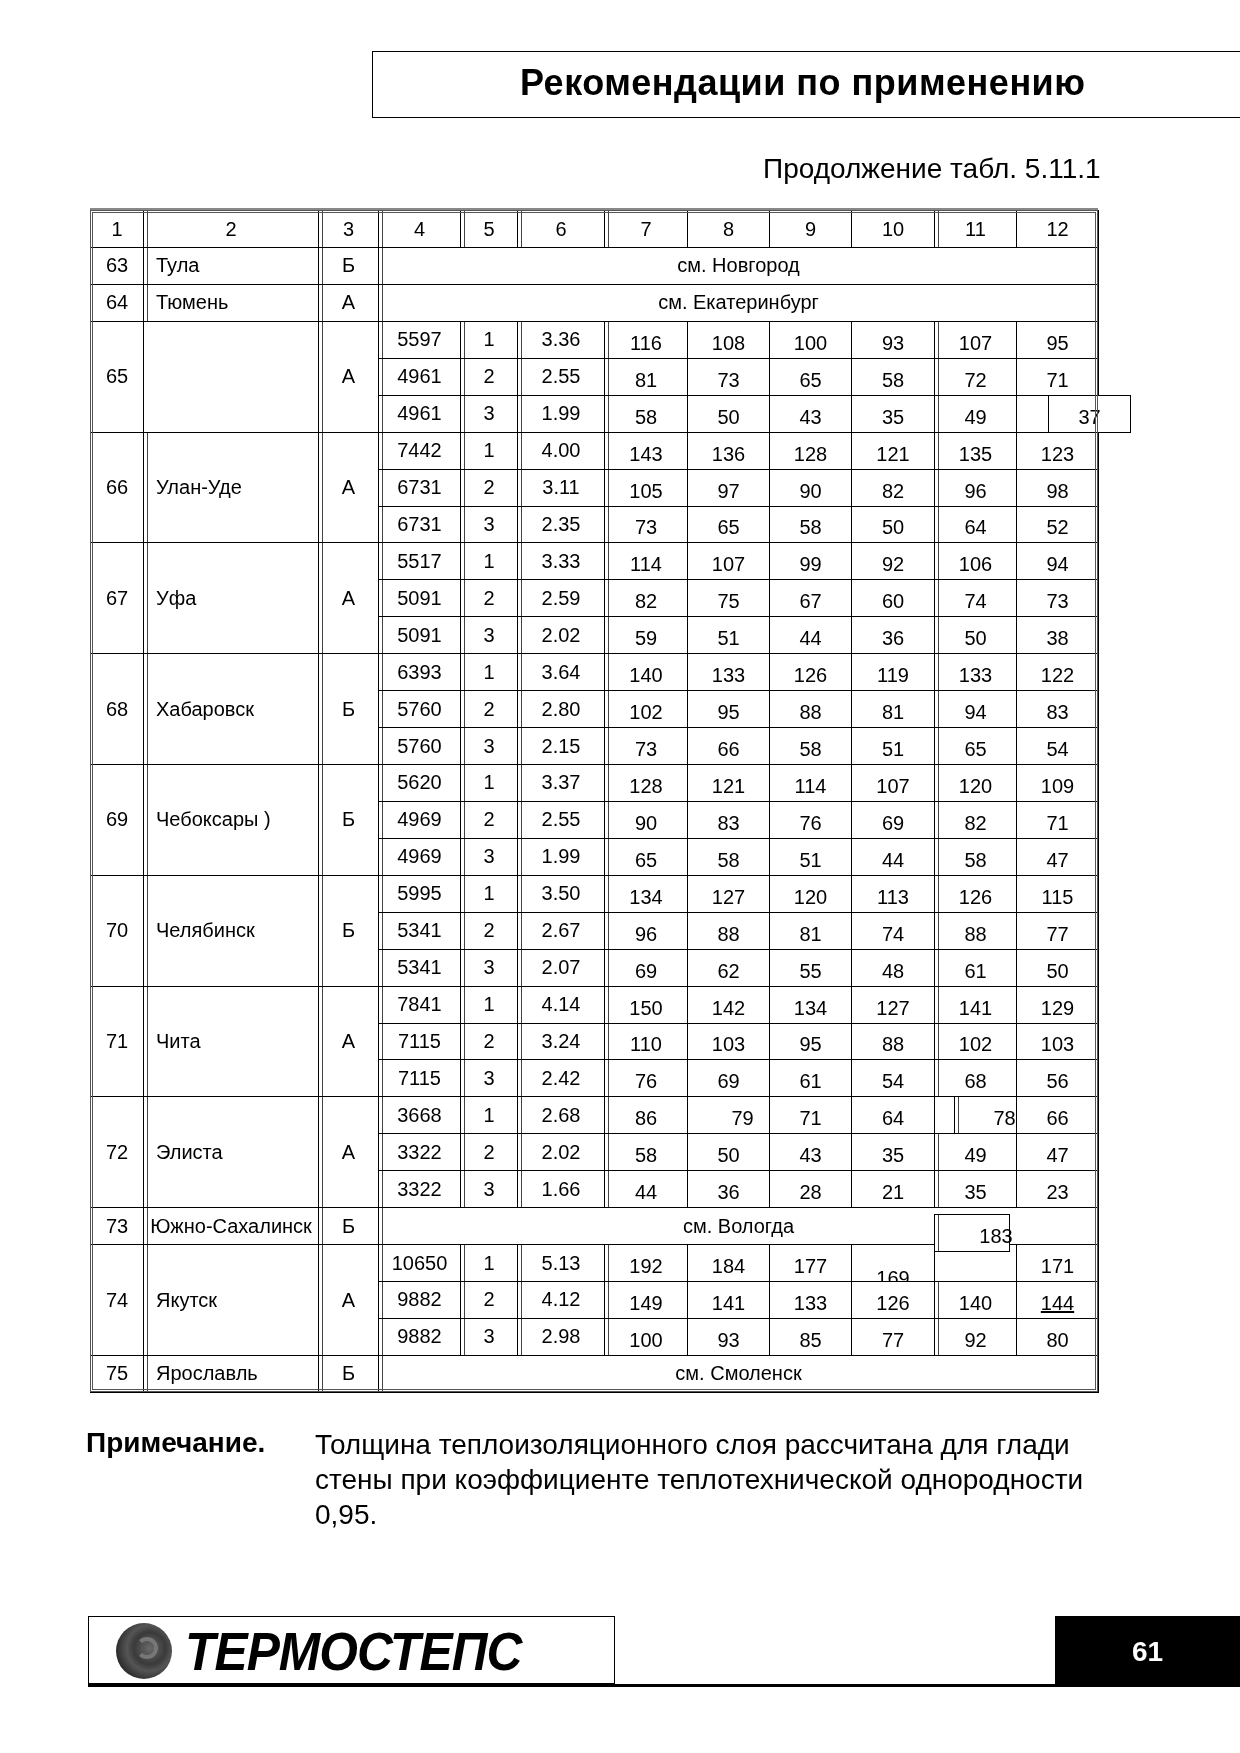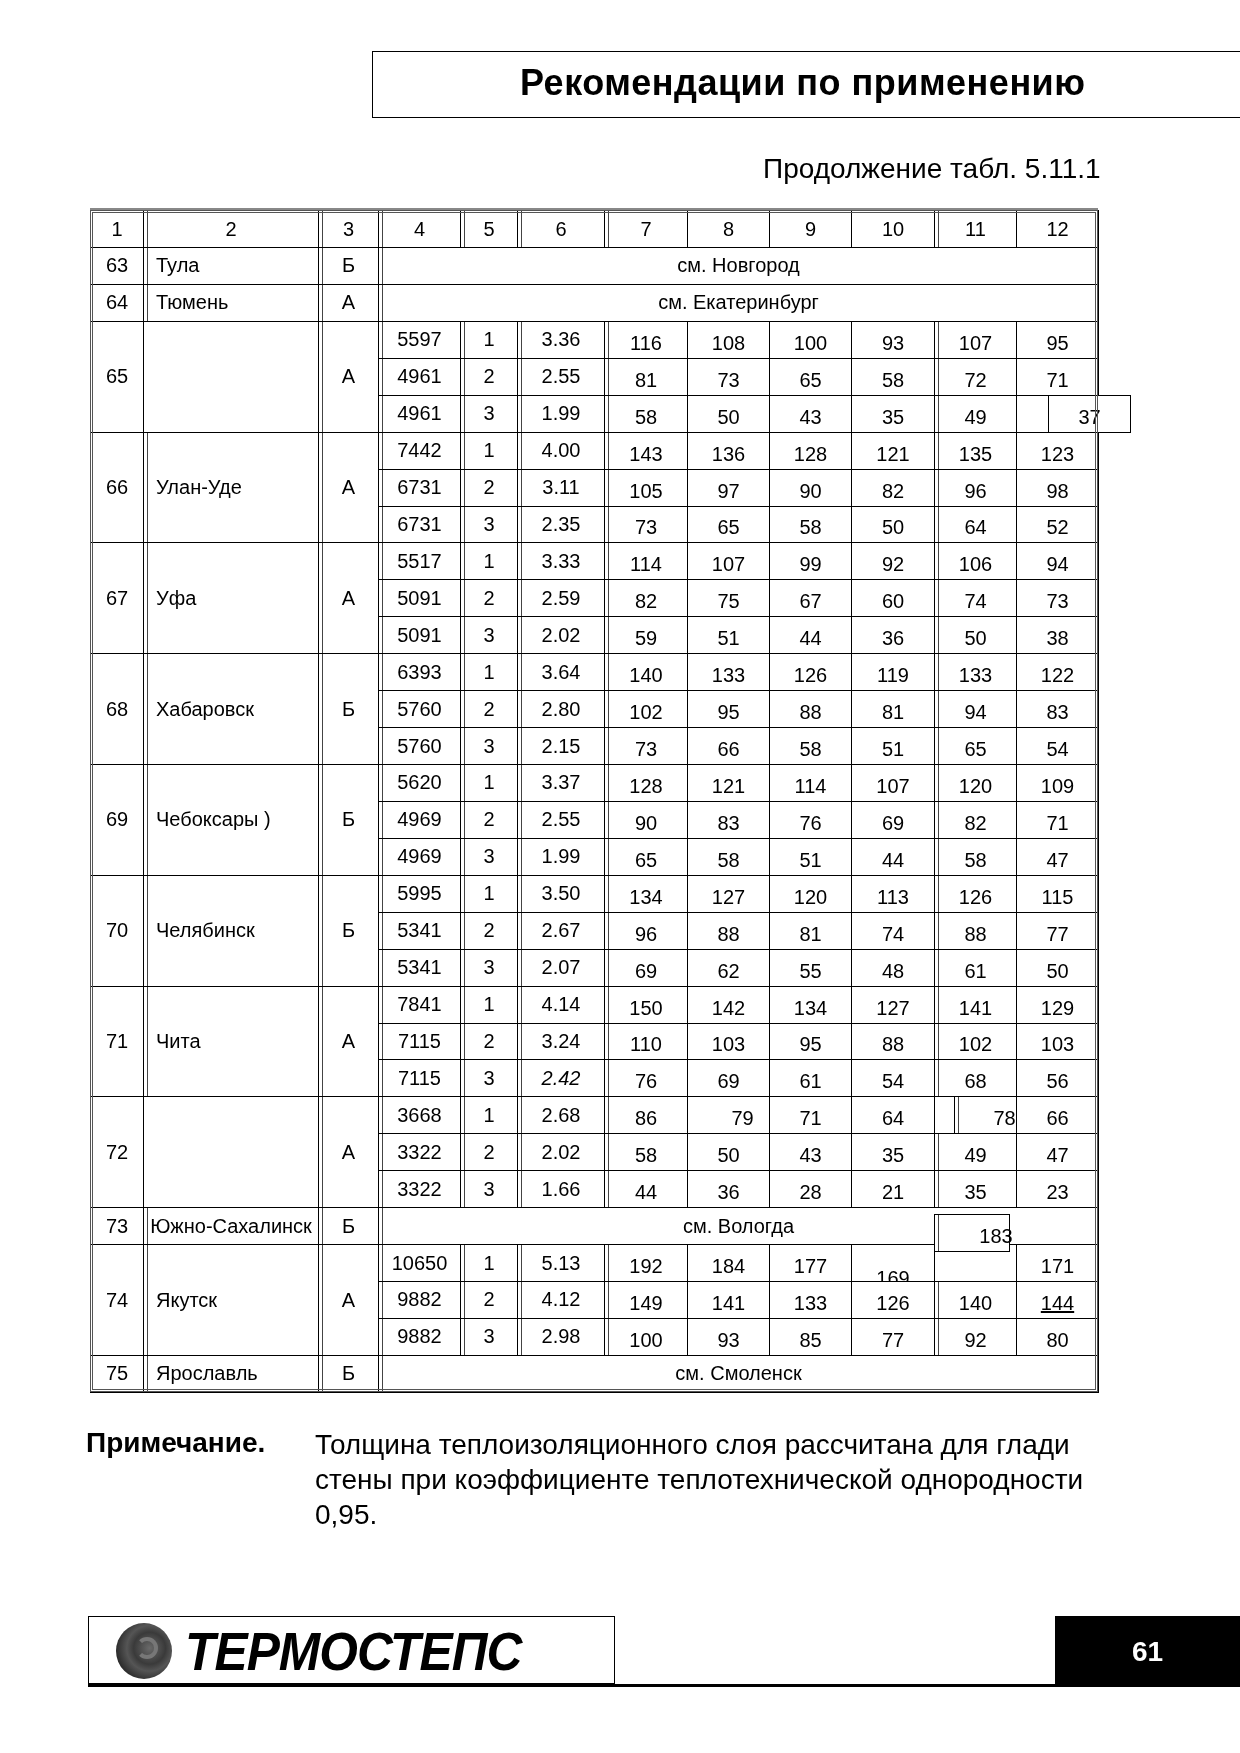--- a/index.html
+++ b/index.html
@@ -266,28 +266,29 @@
     <div class="cell b dbl-l " style="left: 370px; top: 812.53px; width: 58px; height: 37.93px;">2</div>
     <div class="cell b dbl-l " style="left: 427px; top: 812.53px; width: 88px; height: 37.93px;">3.24</div>
     <div class="cell b dbl-l val" style="left: 514px; top: 812.53px; width: 84px; height: 37.93px;">110</div>
     <div class="cell b val" style="left: 597px; top: 812.53px; width: 83px; height: 37.93px;">103</div>
     <div class="cell b val" style="left: 679px; top: 812.53px; width: 83px; height: 37.93px;">95</div>
     <div class="cell b val" style="left: 761px; top: 812.53px; width: 84px; height: 37.93px;">88</div>
     <div class="cell b dbl-l val" style="left: 844px; top: 812.53px; width: 83px; height: 37.93px;">102</div>
     <div class="cell b val" style="left: 926px; top: 812.53px; width: 83px; height: 37.93px;">103</div>
     <div class="cell b dbl-l " style="left: 288px; top: 849.46px; width: 83px; height: 37.93px;">7115</div>
     <div class="cell b dbl-l " style="left: 370px; top: 849.46px; width: 58px; height: 37.93px;">3</div>
-    <div class="cell b dbl-l " style="left: 427px; top: 849.46px; width: 88px; height: 37.93px; font-style: italic;">2.42</div>
+    <div class="cell b dbl-l " style="left: 427px; top: 849.46px; width: 88px; height: 37.93px;">2.42</div>
     <div class="cell b dbl-l val" style="left: 514px; top: 849.46px; width: 84px; height: 37.93px;">76</div>
     <div class="cell b val" style="left: 597px; top: 849.46px; width: 83px; height: 37.93px;">69</div>
     <div class="cell b val" style="left: 679px; top: 849.46px; width: 83px; height: 37.93px;">61</div>
     <div class="cell b val" style="left: 761px; top: 849.46px; width: 84px; height: 37.93px;">54</div>
     <div class="cell b dbl-l val" style="left: 844px; top: 849.46px; width: 83px; height: 37.93px;">68</div>
     <div class="cell b val" style="left: 926px; top: 849.46px; width: 83px; height: 37.93px;">56</div>
     <div class="cell b " style="left: 0px; top: 886.39px; width: 54px; height: 111.79px;">72</div>
+    <div class="cell b dbl-l left" style="left: 53px; top: 886.39px; width: 176px; height: 111.79px;">Элиста</div>
     <div class="cell b dbl-l" style="left: 228px; top: 886.39px; width: 61px; height: 111.79px;">А</div>
     <div class="cell b dbl-l " style="left: 288px; top: 886.39px; width: 83px; height: 37.93px;">3668</div>
     <div class="cell b dbl-l " style="left: 370px; top: 886.39px; width: 58px; height: 37.93px;">1</div>
     <div class="cell b dbl-l " style="left: 427px; top: 886.39px; width: 88px; height: 37.93px;">2.68</div>
     <div class="cell b dbl-l val" style="left: 514px; top: 886.39px; width: 84px; height: 37.93px;">86</div>
     <div class="cell b val" style="left: 597px; top: 886.39px; width: 83px; height: 37.93px; padding-left: 28px;">79</div>
     <div class="cell b val" style="left: 679px; top: 886.39px; width: 83px; height: 37.93px;">71</div>
     <div class="cell b val" style="left: 761px; top: 886.39px; width: 84px; height: 37.93px;">64</div>
     <div class="cell b dbl-l val" style="left: 864px; top: 886.39px; width: 101px; height: 37.93px;">78</div>
     <div class="cell b val" style="left: 926px; top: 886.39px; width: 83px; height: 37.93px;">66</div>

